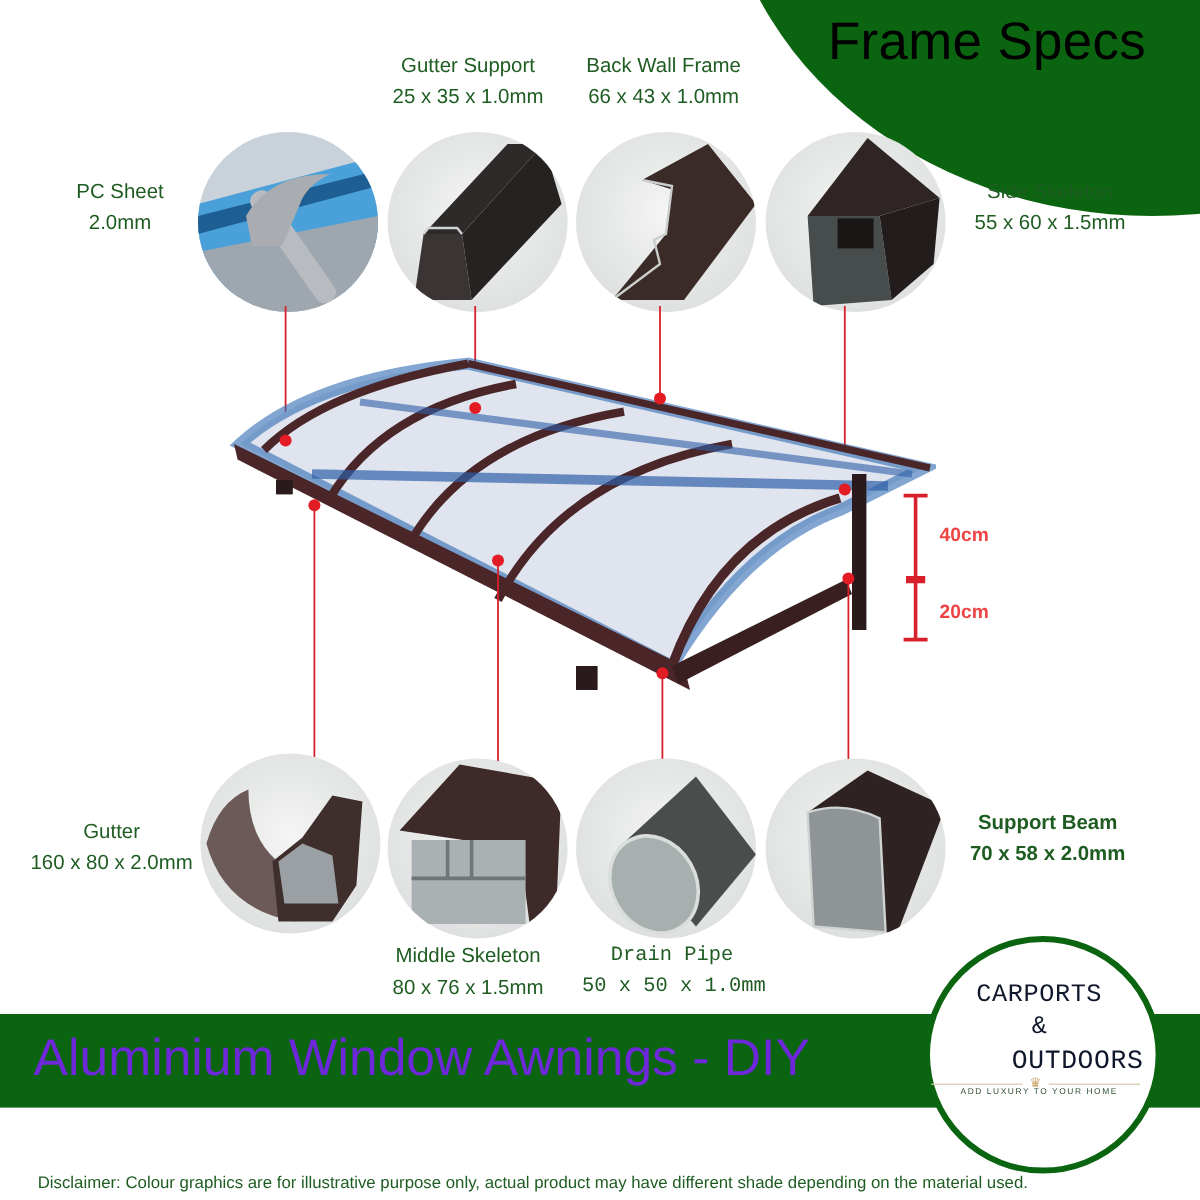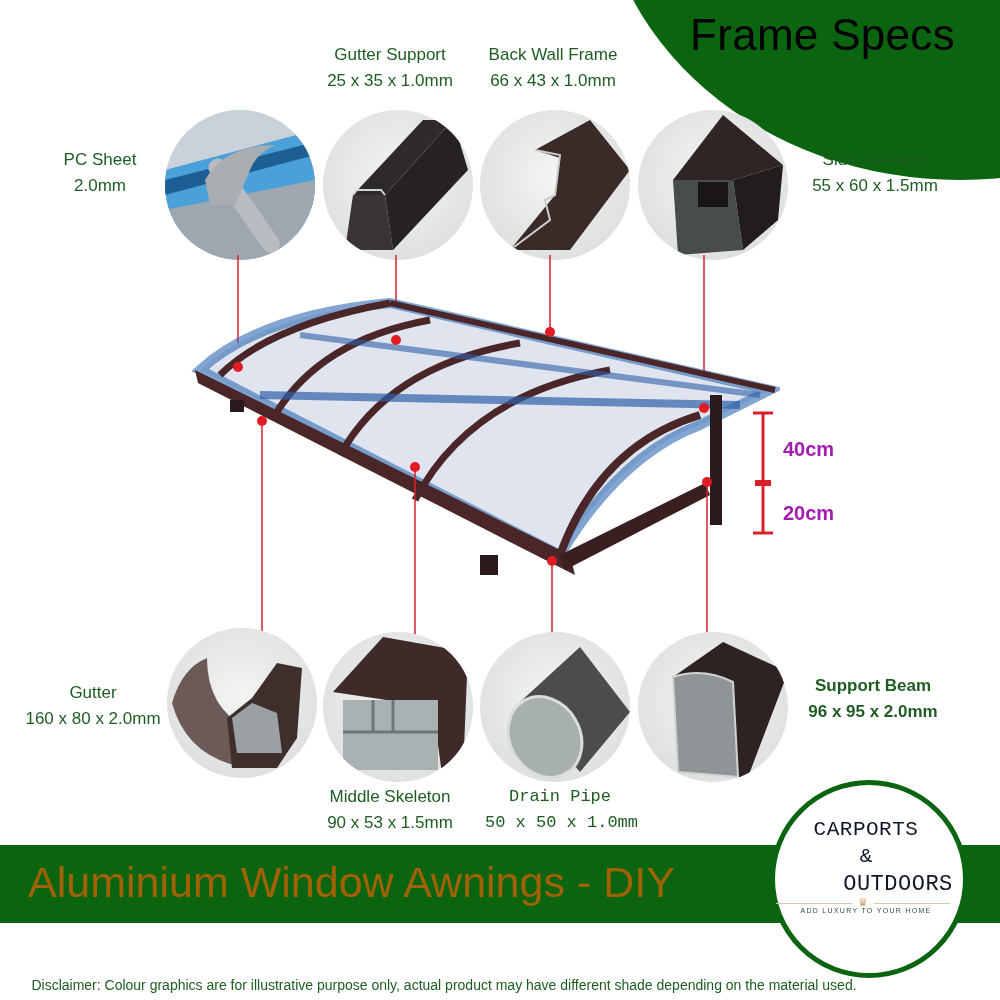--- a/index.html
+++ b/index.html
@@ -4,31 +4,31 @@
 <style>
   html,body{margin:0;padding:0;background:#ffffff;}
   body{width:1000px;height:1000px;position:relative;overflow:hidden;font-family:"Liberation Sans",sans-serif;}
   .abs{position:absolute;}
   .corner-blob{position:absolute;left:600px;top:-440px;width:720px;height:620px;border-radius:50%;background:#0b6410;}
   .corner-title{position:absolute;left:690px;top:10px;font-size:44px;color:#000000;white-space:nowrap;letter-spacing:0.3px;}
   .label{position:absolute;color:#1e5c22;font-size:17px;line-height:26px;text-align:center;white-space:nowrap;}
   .circle{position:absolute;width:150px;height:150px;border-radius:50%;overflow:hidden;background:radial-gradient(circle at 50% 45%,#f4f5f4 0%,#dfe2e0 70%,#cfd3d1 100%);}
   .circle svg{width:100%;height:100%;display:block;}
   .banner{position:absolute;left:0;top:845px;width:1000px;height:78px;background:#0b6410;}
-  .banner-title{position:absolute;left:28px;top:858px;font-size:43px;color:#a16207;white-space:nowrap;}
+  .banner-title{position:absolute;left:28px;top:858px;font-size:43px;color:#6d28d9;white-space:nowrap;}
   .logo{position:absolute;left:770px;top:780px;width:188px;height:188px;border-radius:50%;background:#ffffff;border:5px solid #0b6410;}
   .logo-line1,.logo-line2,.logo-line3{position:absolute;left:0;width:198px;text-align:center;font-family:Liberation Mono, monospace;color:#0f172a;}
   .logo-line1{top:818px;left:767px;font-size:21px;letter-spacing:0.5px;}
   .logo-line2{top:845px;left:767px;font-size:21px;}
   .logo-line3{top:872px;left:799px;font-size:22px;letter-spacing:0.5px;}
   .logo-rule{position:absolute;height:1px;background:#d8c7ad;top:903px;}
   .logo-crown{position:absolute;left:858px;top:896px;font-size:11px;color:#c9a56b;}
   .logo-tag{position:absolute;left:767px;top:907px;width:198px;text-align:center;font-size:7px;letter-spacing:1.3px;color:#2f4f33;}
   .disclaimer{position:absolute;left:0;top:977px;width:888px;text-align:center;font-size:14px;color:#1e5c22;white-space:nowrap;}
-  .dim-label{position:absolute;color:#a21caf;font-weight:bold;font-size:20px;}
+  .dim-label{position:absolute;color:#ef4444;font-weight:bold;font-size:16px;}
 </style>
 </head>
 <body>
 
 <div class="corner-blob"></div>
 <div class="corner-title">Frame Specs</div>
 
 <div class="label" style="left:60px;top:147px;width:80px;">
   <div>PC Sheet</div>
   <div>2.0mm</div>
@@ -159,29 +159,29 @@
     <path d="M35 45 Q65 35 95 50 L100 145 L40 140 Z" fill="#8f9597" stroke="#cfd3d1" stroke-width="2"></path>
   </svg>
 </div>
 
 <div class="label" style="left:18px;top:680px;width:150px;">
   <div>Gutter</div>
   <div>160 x 80 x 2.0mm</div>
 </div>
 <div class="label" style="left:315px;top:784px;width:150px;">
   <div>Middle Skeleton</div>
-  <div>90 x 53 x 1.5mm</div>
+  <div>80 x 76 x 1.5mm</div>
 </div>
 <div class="label" style="left:485px;top:784px;width:150px;font-family:Liberation Mono, monospace;">
   <div>Drain Pipe</div>
   <div>50 x 50 x 1.0mm</div>
 </div>
 <div class="label" style="left:798px;top:673px;width:150px;font-weight:bold;">
   <div>Support Beam</div>
-  <div>96 x 95 x 2.0mm</div>
+  <div>70 x 58 x 2.0mm</div>
 </div>
 
 <div class="banner"></div>
 <div class="banner-title">Aluminium Window Awnings - DIY</div>
 
 <div class="logo"></div>
 <div class="logo-line1">CARPORTS</div>
 <div class="logo-line2">&amp;</div>
 <div class="logo-line3">OUTDOORS</div>
 <div class="logo-rule" style="left:776px;width:76px;"></div>

